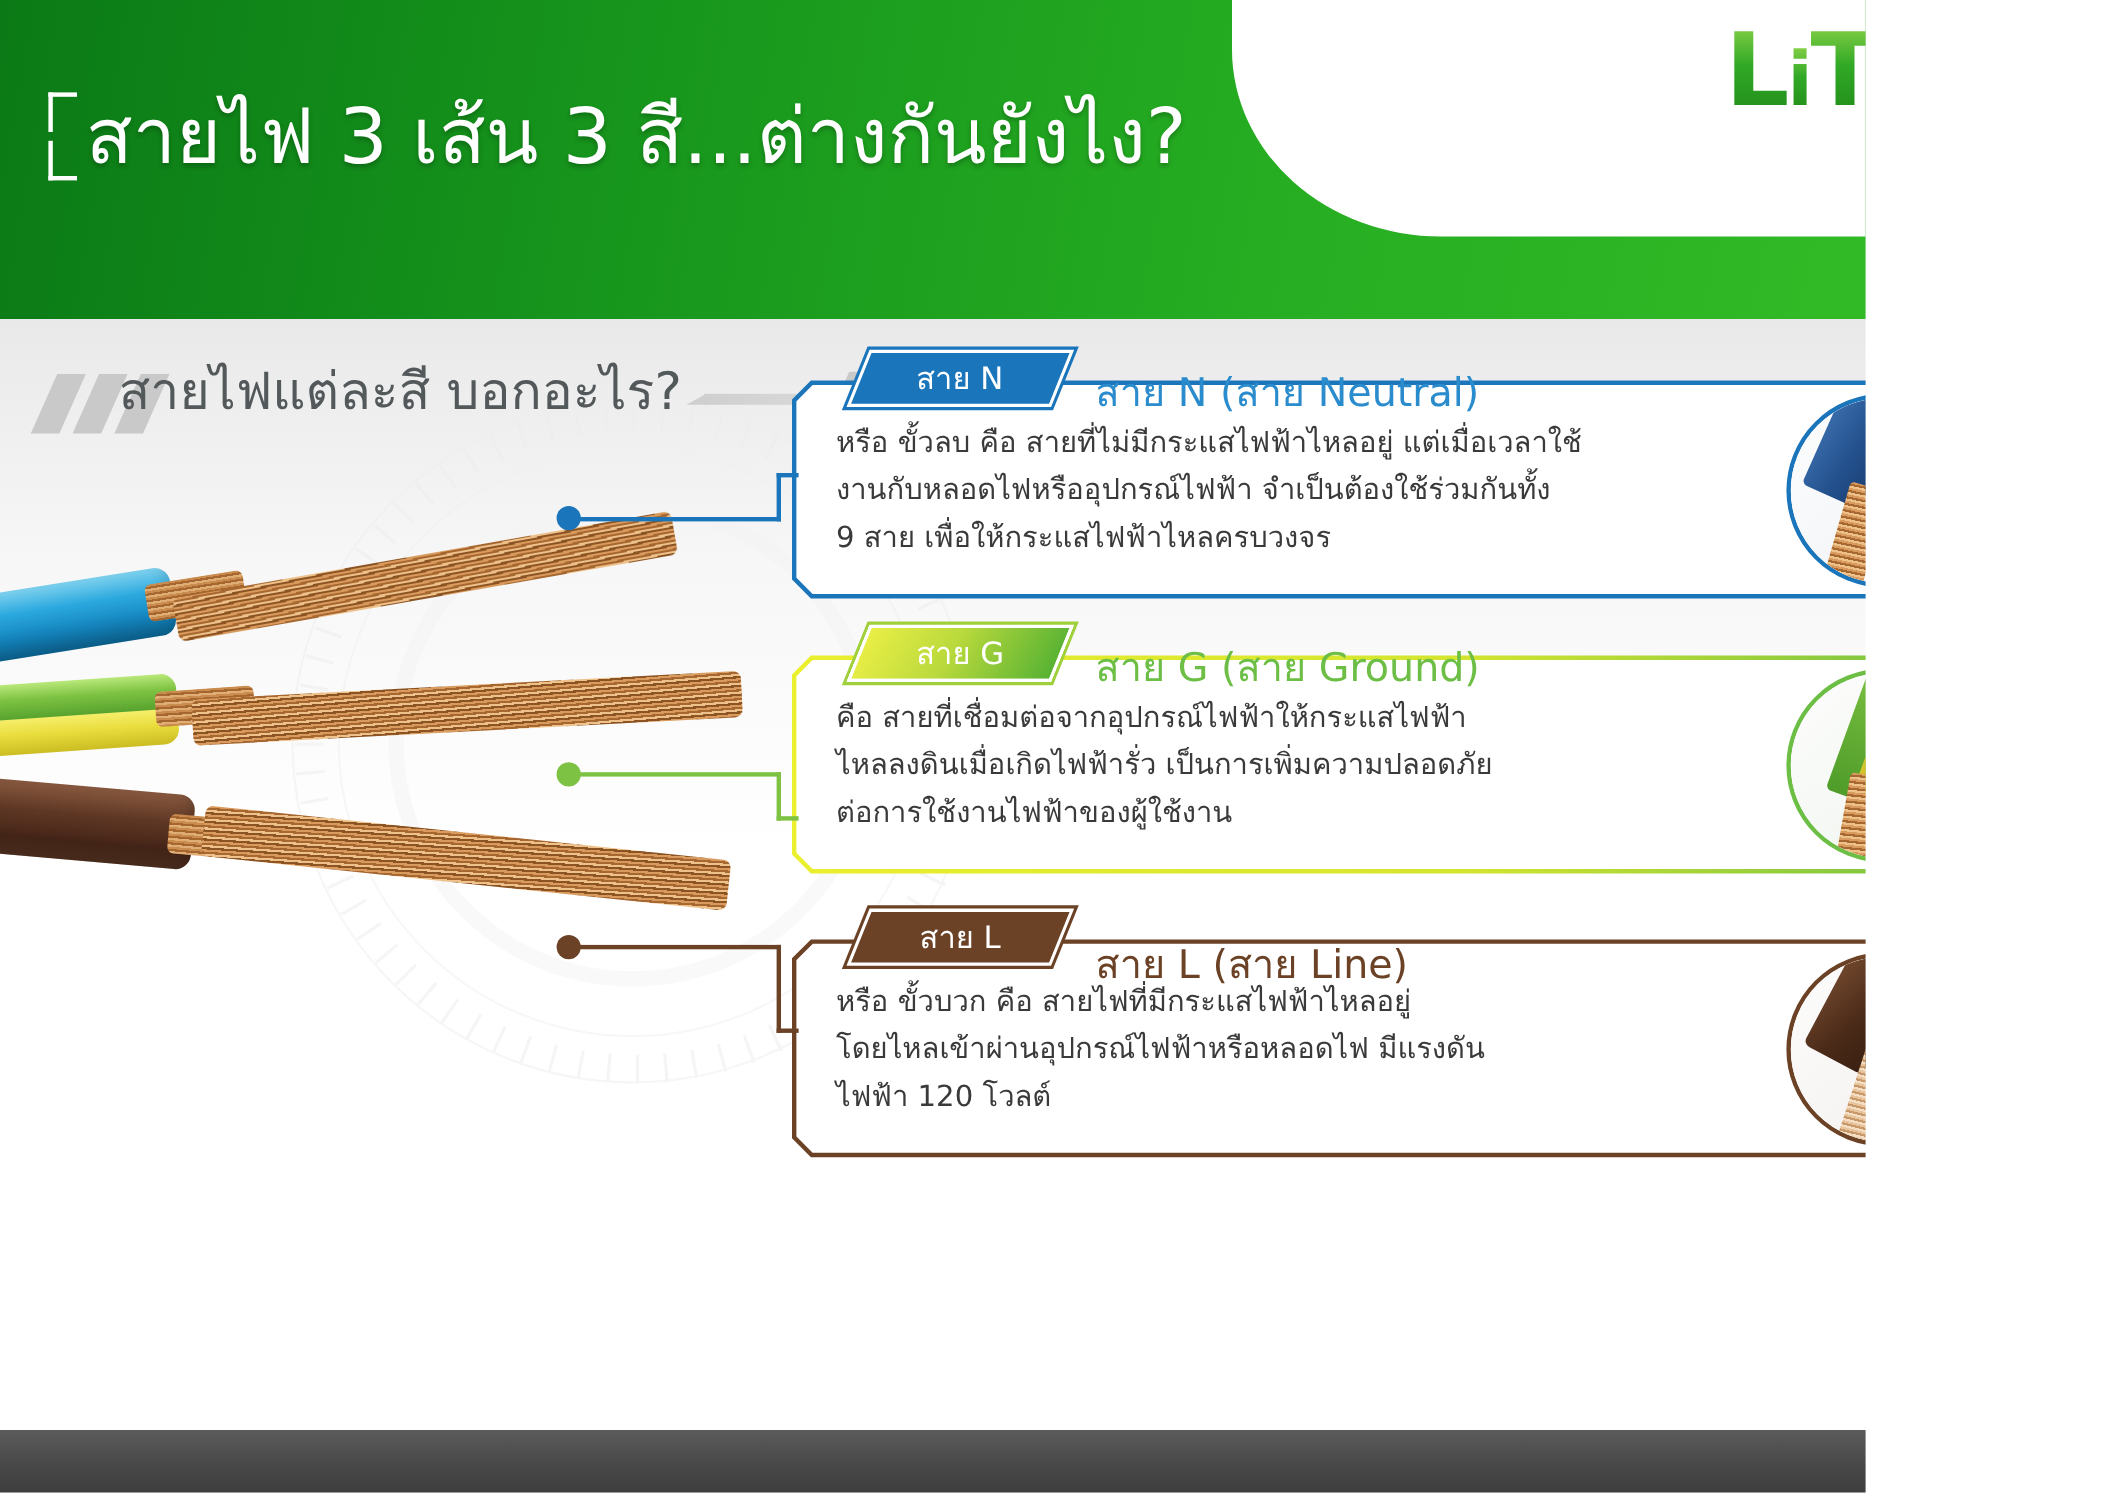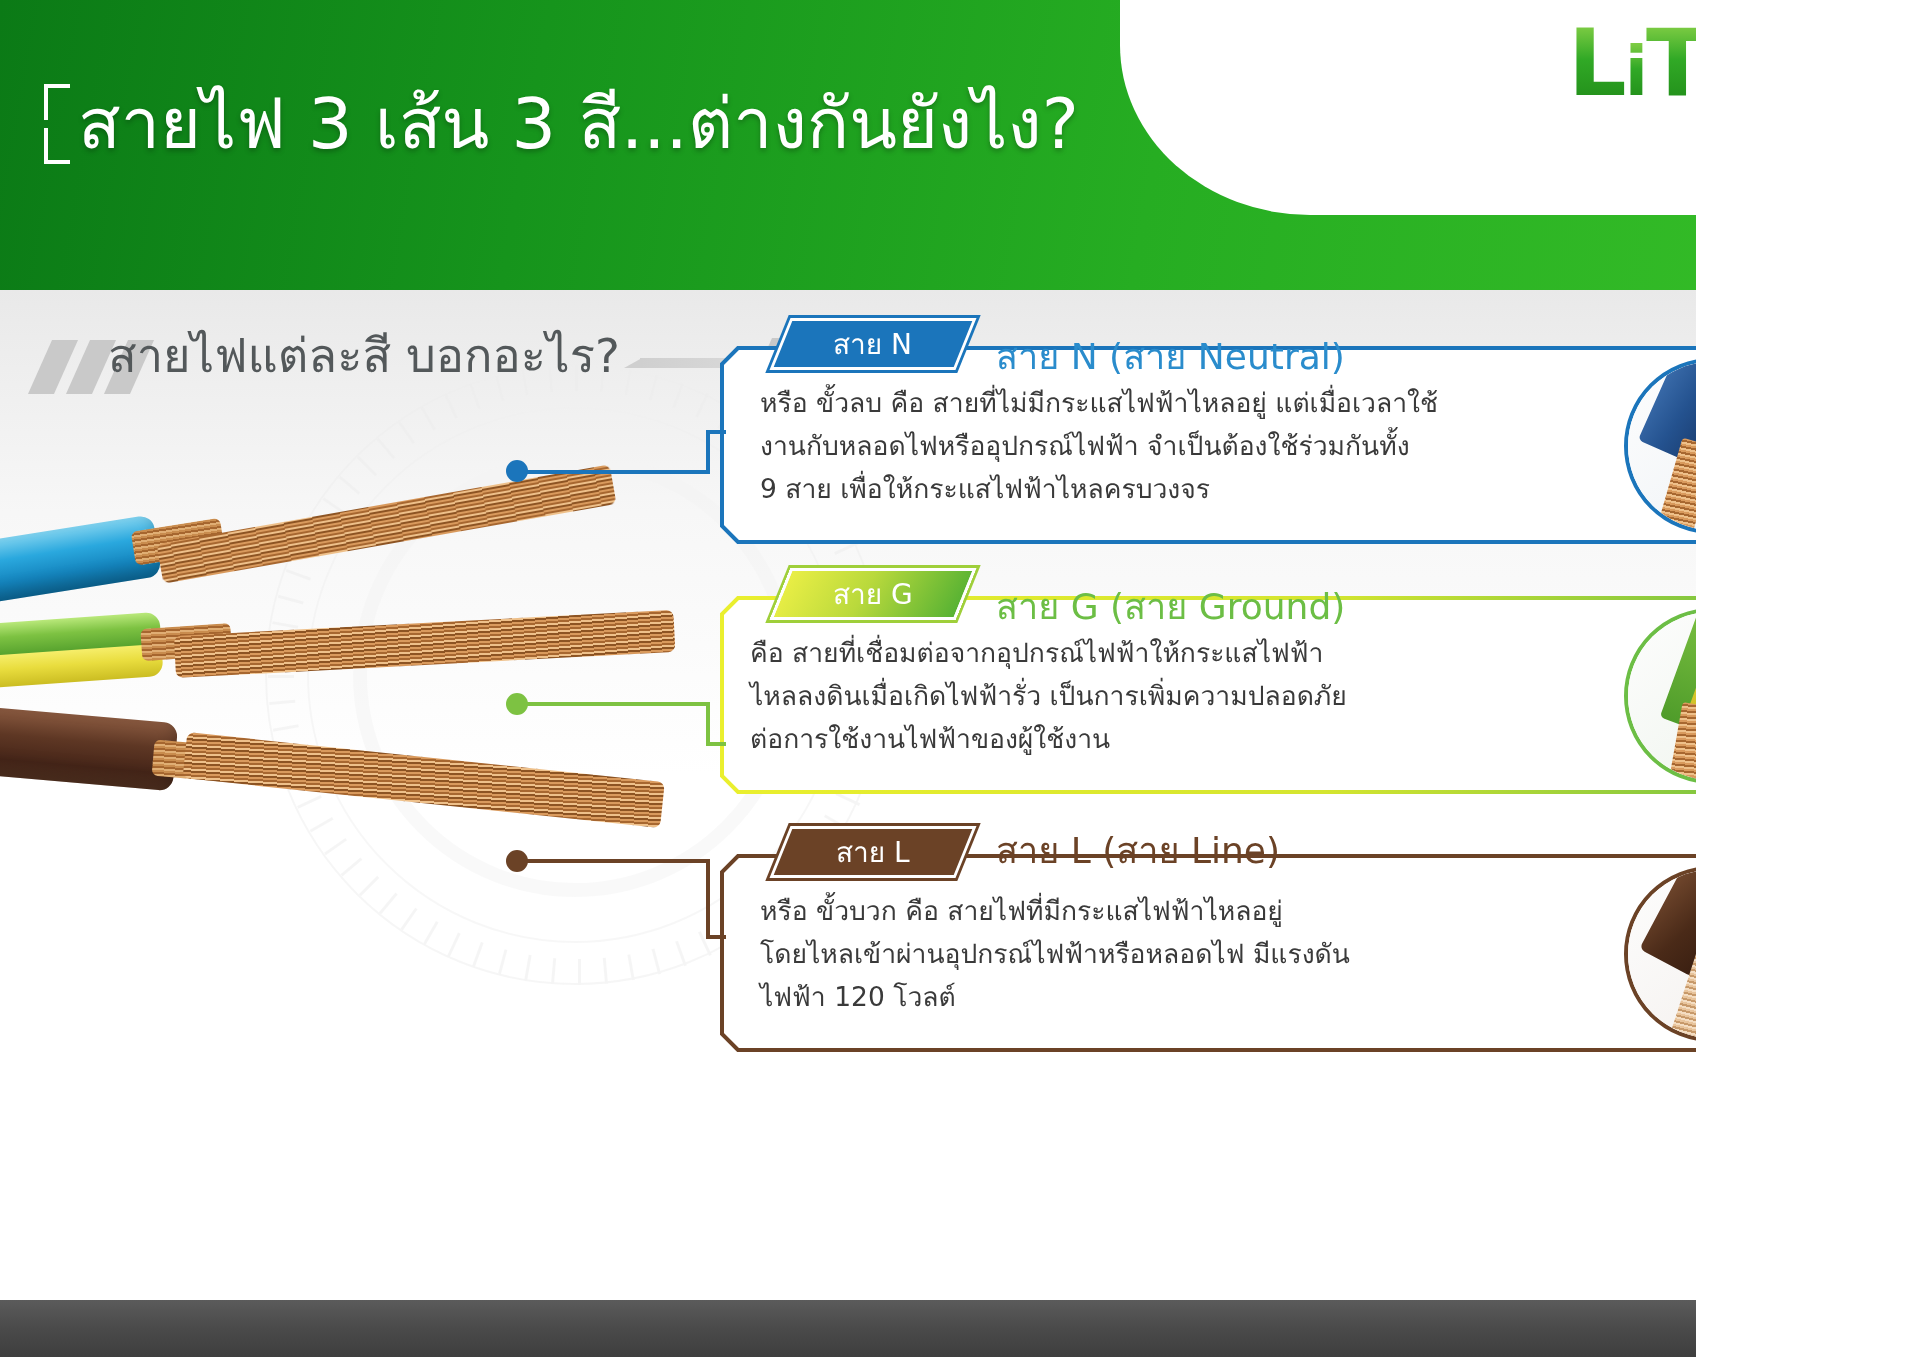--- a/index.html
+++ b/index.html
@@ -306,21 +306,21 @@
               <stop offset="55%" stop-color="#d4e52f"></stop>
               <stop offset="100%" stop-color="#6cbe45"></stop>
           </linearGradient>
         </defs>
         <polygon points="20,36 1064,36 1100,72 1100,230 20,230 4,214 4,52" fill="#ffffff" stroke="url(#ggrad)" stroke-width="4"></polygon>
       </svg>
       <div class="tab" style="left:62px;top:6px;width:186px;background:linear-gradient(100deg,#e9ee45 0%,#b9d93c 45%,#57b233 100%);border:3px solid #ffffff;box-shadow:0 0 0 3px #9fcf3a;">
         <span>สาย G</span>
       </div>
       <div class="card-title" style="left:278px;top:16px;color:#6cbe45;">สาย G (สาย Ground)</div>
-      <div class="card-body" style="left:32px;top:70px;width:940px;">
+      <div class="card-body" style="left:42px;top:70px;width:940px;">
         <div>คือ สายที่เชื่อมต่อจากอุปกรณ์ไฟฟ้าให้กระแสไฟฟ้า</div>
         <div>ไหลลงดินเมื่อเกิดไฟฟ้ารั่ว เป็นการเพิ่มความปลอดภัย</div>
         <div>ต่อการใช้งานไฟฟ้าของผู้ใช้งาน</div>
       </div>
       <div class="circ" style="left:906px;top:46px;width:176px;height:176px;border:4px solid #6cbe45;">
         <div style="position:absolute;inset:0;background:linear-gradient(140deg,#fdfdfd,#eef4ec);"></div>
         <div style="position:absolute;left:52px;top:-10px;width:30px;height:124px;transform:rotate(20deg);
              background:linear-gradient(180deg,#7dc242,#4f9c2a);border-radius:5px;"></div>
         <div style="position:absolute;left:76px;top:-4px;width:26px;height:120px;transform:rotate(20deg);
              background:linear-gradient(180deg,#ecdf45,#cdbd23);border-radius:5px;"></div>
@@ -336,21 +336,21 @@
       <div class="dot" style="left:6px;top:-5px;background:#7dc242;"></div>
     </div>
 
     <div style="position:absolute;left:718px;top:530px;width:1102px;height:250px;">
       <svg width="1102" height="250" style="position:absolute;left:0;top:0;">
         <polygon points="20,36 1064,36 1100,72 1100,230 20,230 4,214 4,52" fill="#ffffff" stroke="#6b4226" stroke-width="4"></polygon>
       </svg>
       <div class="tab" style="left:62px;top:6px;width:186px;background:#6b4226;border:3px solid #ffffff;box-shadow:0 0 0 3px #6b4226;">
         <span>สาย L</span>
       </div>
-      <div class="card-title" style="left:278px;top:2px;color:#6b4226;">สาย L (สาย Line)</div>
+      <div class="card-title" style="left:278px;top:28px;color:#6b4226;">สาย L (สาย Line)</div>
       <div class="card-body" style="left:42px;top:70px;width:940px;">
         <div>หรือ ขั้วบวก คือ สายไฟที่มีกระแสไฟฟ้าไหลอยู่</div>
         <div>โดยไหลเข้าผ่านอุปกรณ์ไฟฟ้าหรือหลอดไฟ มีแรงดัน</div>
         <div>ไฟฟ้า 120 โวลต์</div>
       </div>
       <div class="circ" style="left:906px;top:46px;width:176px;height:176px;border:4px solid #6b4226;">
         <div style="position:absolute;inset:0;background:linear-gradient(140deg,#fdfdfd,#f3efec);"></div>
         <div style="position:absolute;left:36px;top:-20px;width:60px;height:120px;transform:rotate(28deg);
              background:linear-gradient(110deg,#7a4e32 0%,#4a2a18 60%,#3a1f11 100%);border-radius:6px;"></div>
         <div style="position:absolute;left:52px;top:72px;width:46px;height:130px;transform:rotate(18deg);

